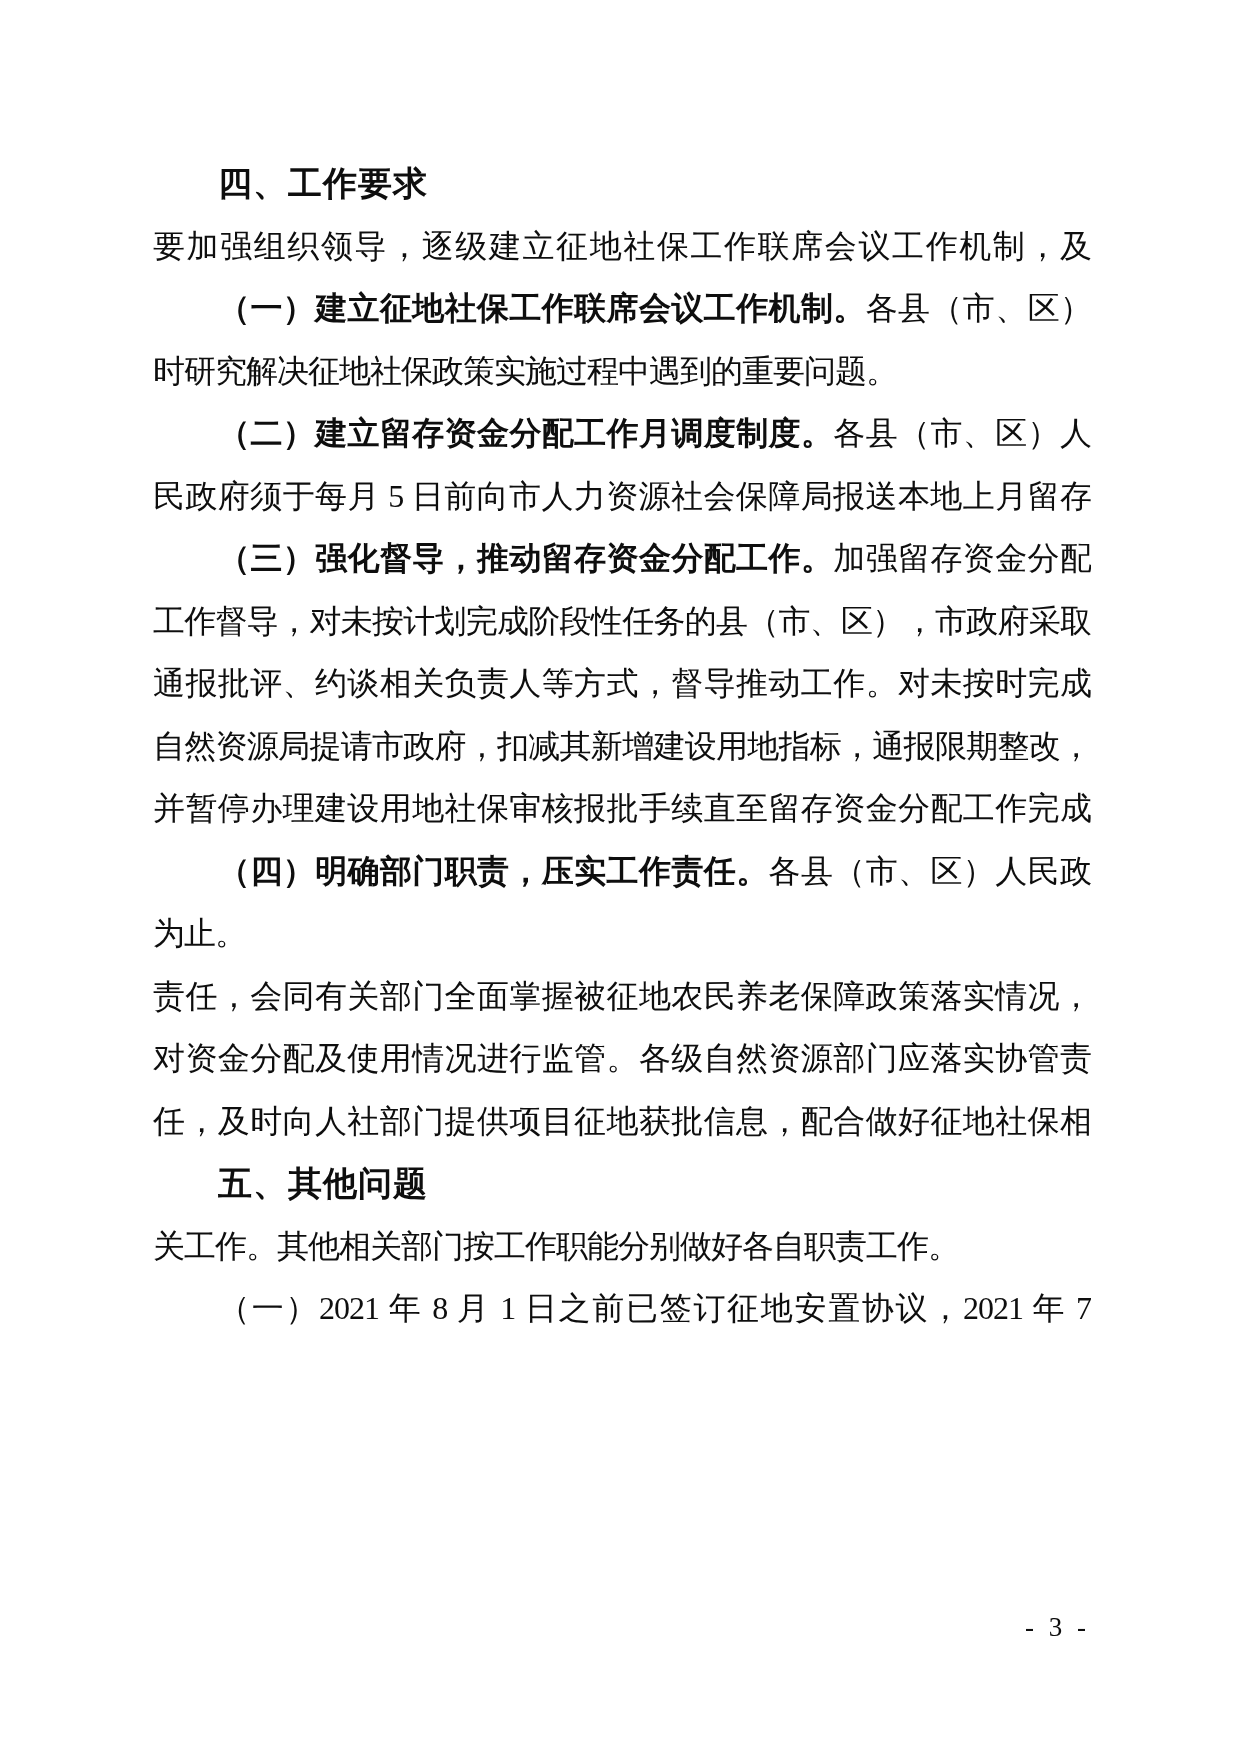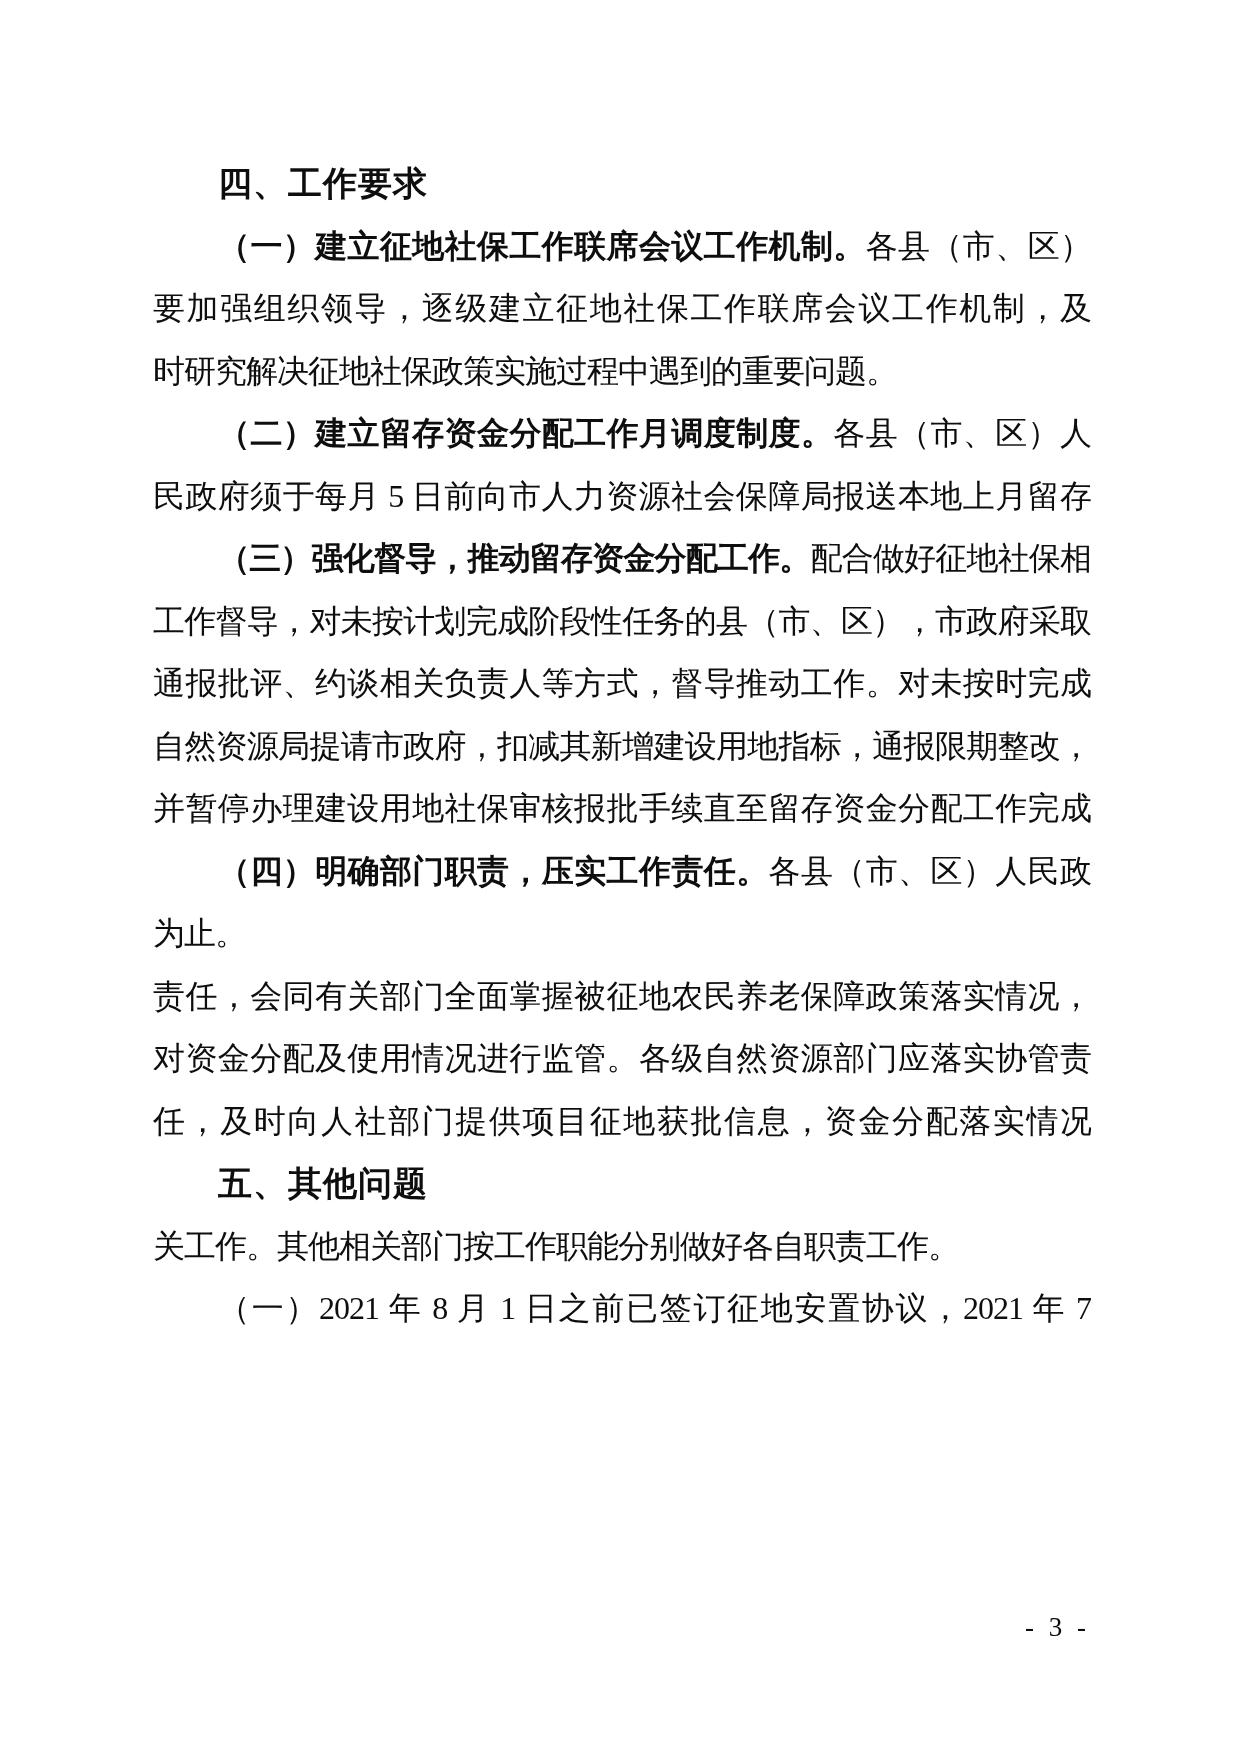--- a/index.html
+++ b/index.html
@@ -56,38 +56,38 @@
   }
 </style>
 </head>
 <body>
 
 <div class="page">
   <div class="content">
 
     <div class="line heading indent end"><span class="b">四、工作要求</span><span></span></div>
 
+    <div class="line"><span class="b"></span><span>要加强组织领导，逐级建立征地社保工作联席会议工作机制，及</span></div>
     <div class="line indent"><span class="b">（一）建立征地社保工作联席会议工作机制。</span><span>各县（市、区）</span></div>
-    <div class="line"><span class="b"></span><span>要加强组织领导，逐级建立征地社保工作联席会议工作机制，及</span></div>
     <div class="line end"><span class="b"></span><span>时研究解决征地社保政策实施过程中遇到的重要问题。</span></div>
 
     <div class="line indent"><span class="b">（二）建立留存资金分配工作月调度制度。</span><span>各县（市、区）人</span></div>
     <div class="line"><span class="b"></span><span>民政府须于每月 5 日前向市人力资源社会保障局报送本地上月留存</span></div>
 
-    <div class="line indent"><span class="b">（三）强化督导，推动留存资金分配工作。</span><span>配合做好征地社保相</span></div>
+    <div class="line indent"><span class="b">（三）强化督导，推动留存资金分配工作。</span><span>加强留存资金分配</span></div>
     <div class="line"><span class="b"></span><span>工作督导，对未按计划完成阶段性任务的县（市、区），市政府采取</span></div>
     <div class="line"><span class="b"></span><span>通报批评、约谈相关负责人等方式，督导推动工作。对未按时完成</span></div>
     <div class="line"><span class="b"></span><span>自然资源局提请市政府，扣减其新增建设用地指标，通报限期整改，</span></div>
     <div class="line"><span class="b"></span><span>并暂停办理建设用地社保审核报批手续直至留存资金分配工作完成</span></div>
     <div class="line indent"><span class="b">（四）明确部门职责，压实工作责任。</span><span>各县（市、区）人民政</span></div>
 
     <div class="line end"><span class="b"></span><span>为止。</span></div>
     <div class="line"><span class="b"></span><span>责任，会同有关部门全面掌握被征地农民养老保障政策落实情况，</span></div>
     <div class="line"><span class="b"></span><span>对资金分配及使用情况进行监管。各级自然资源部门应落实协管责</span></div>
-    <div class="line"><span class="b"></span><span>任，及时向人社部门提供项目征地获批信息，资金分配落实情况</span></div>
+    <div class="line"><span class="b"></span><span>任，及时向人社部门提供项目征地获批信息，配合做好征地社保相</span></div>
     <div class="line heading indent end"><span class="b">五、其他问题</span><span></span></div>
 
     <div class="line end"><span class="b"></span><span>关工作。其他相关部门按工作职能分别做好各自职责工作。</span></div>
 
     <div class="line indent"><span class="b"></span><span>（一）2021 年 8 月 1 日之前已签订征地安置协议，2021 年 7</span></div>
 
   </div>
 
   <div class="page-number">- 3 -</div>
 </div>

